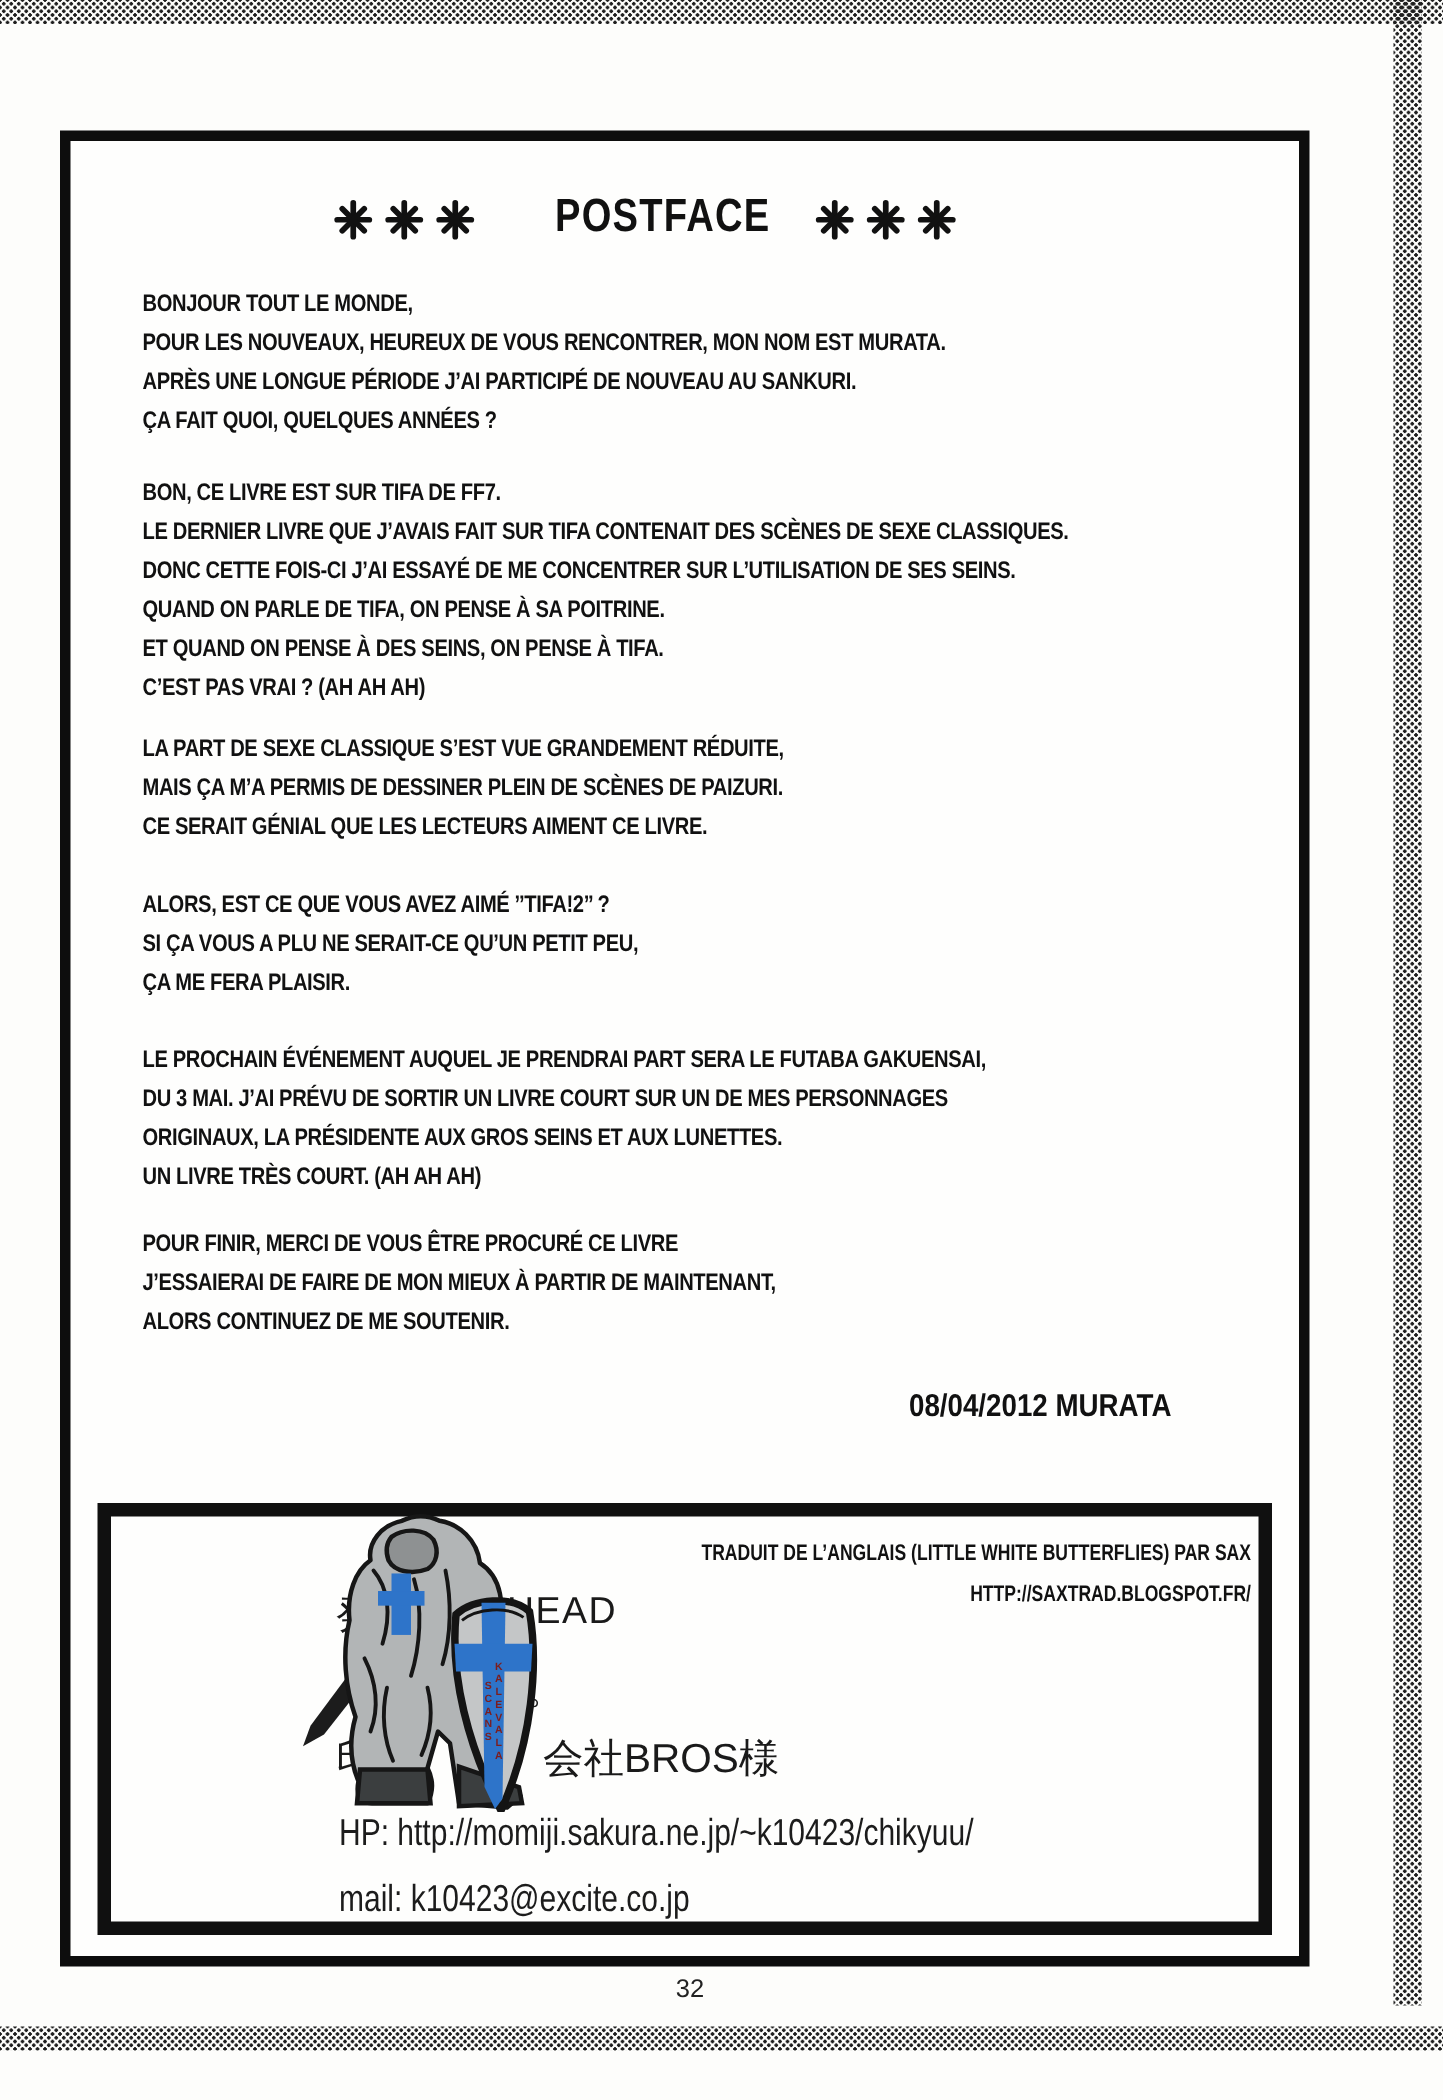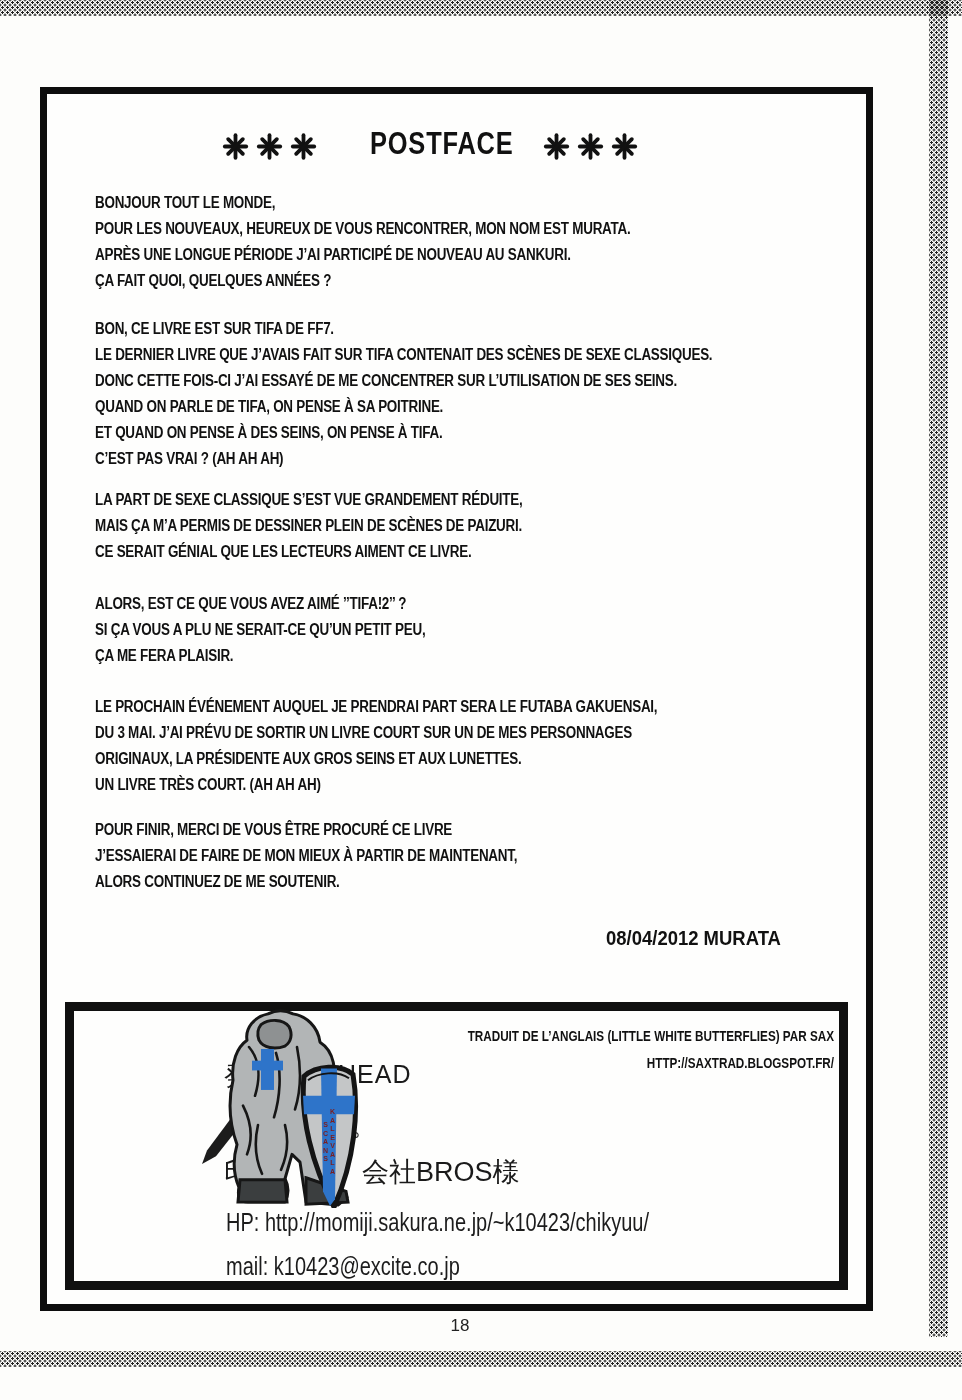--- a/index.html
+++ b/index.html
@@ -234,13 +234,13 @@
     <path d="M133 62 L149 62 L147 196 L142 203 L135 188 Z" fill="#2e74c9"></path>
     <path d="M115 90 L167 90 L166 109 L116 109 Z" fill="#2e74c9"></path>
     <path d="M120 74 C130 66 150 64 161 72" stroke="#141414" stroke-width="2" fill="none"></path>
   </g>
 </svg>
 <div class="shield-label">KALEVALA SCANS</div>
 
 <div class="urlline hp">HP: http://momiji.sakura.ne.jp/~k10423/chikyuu/</div>
 <div class="urlline mail">mail: k10423@excite.co.jp</div>
 
-<div class="pagenum">18</div>
+<div class="pagenum">32</div>
 
 </body></html>

